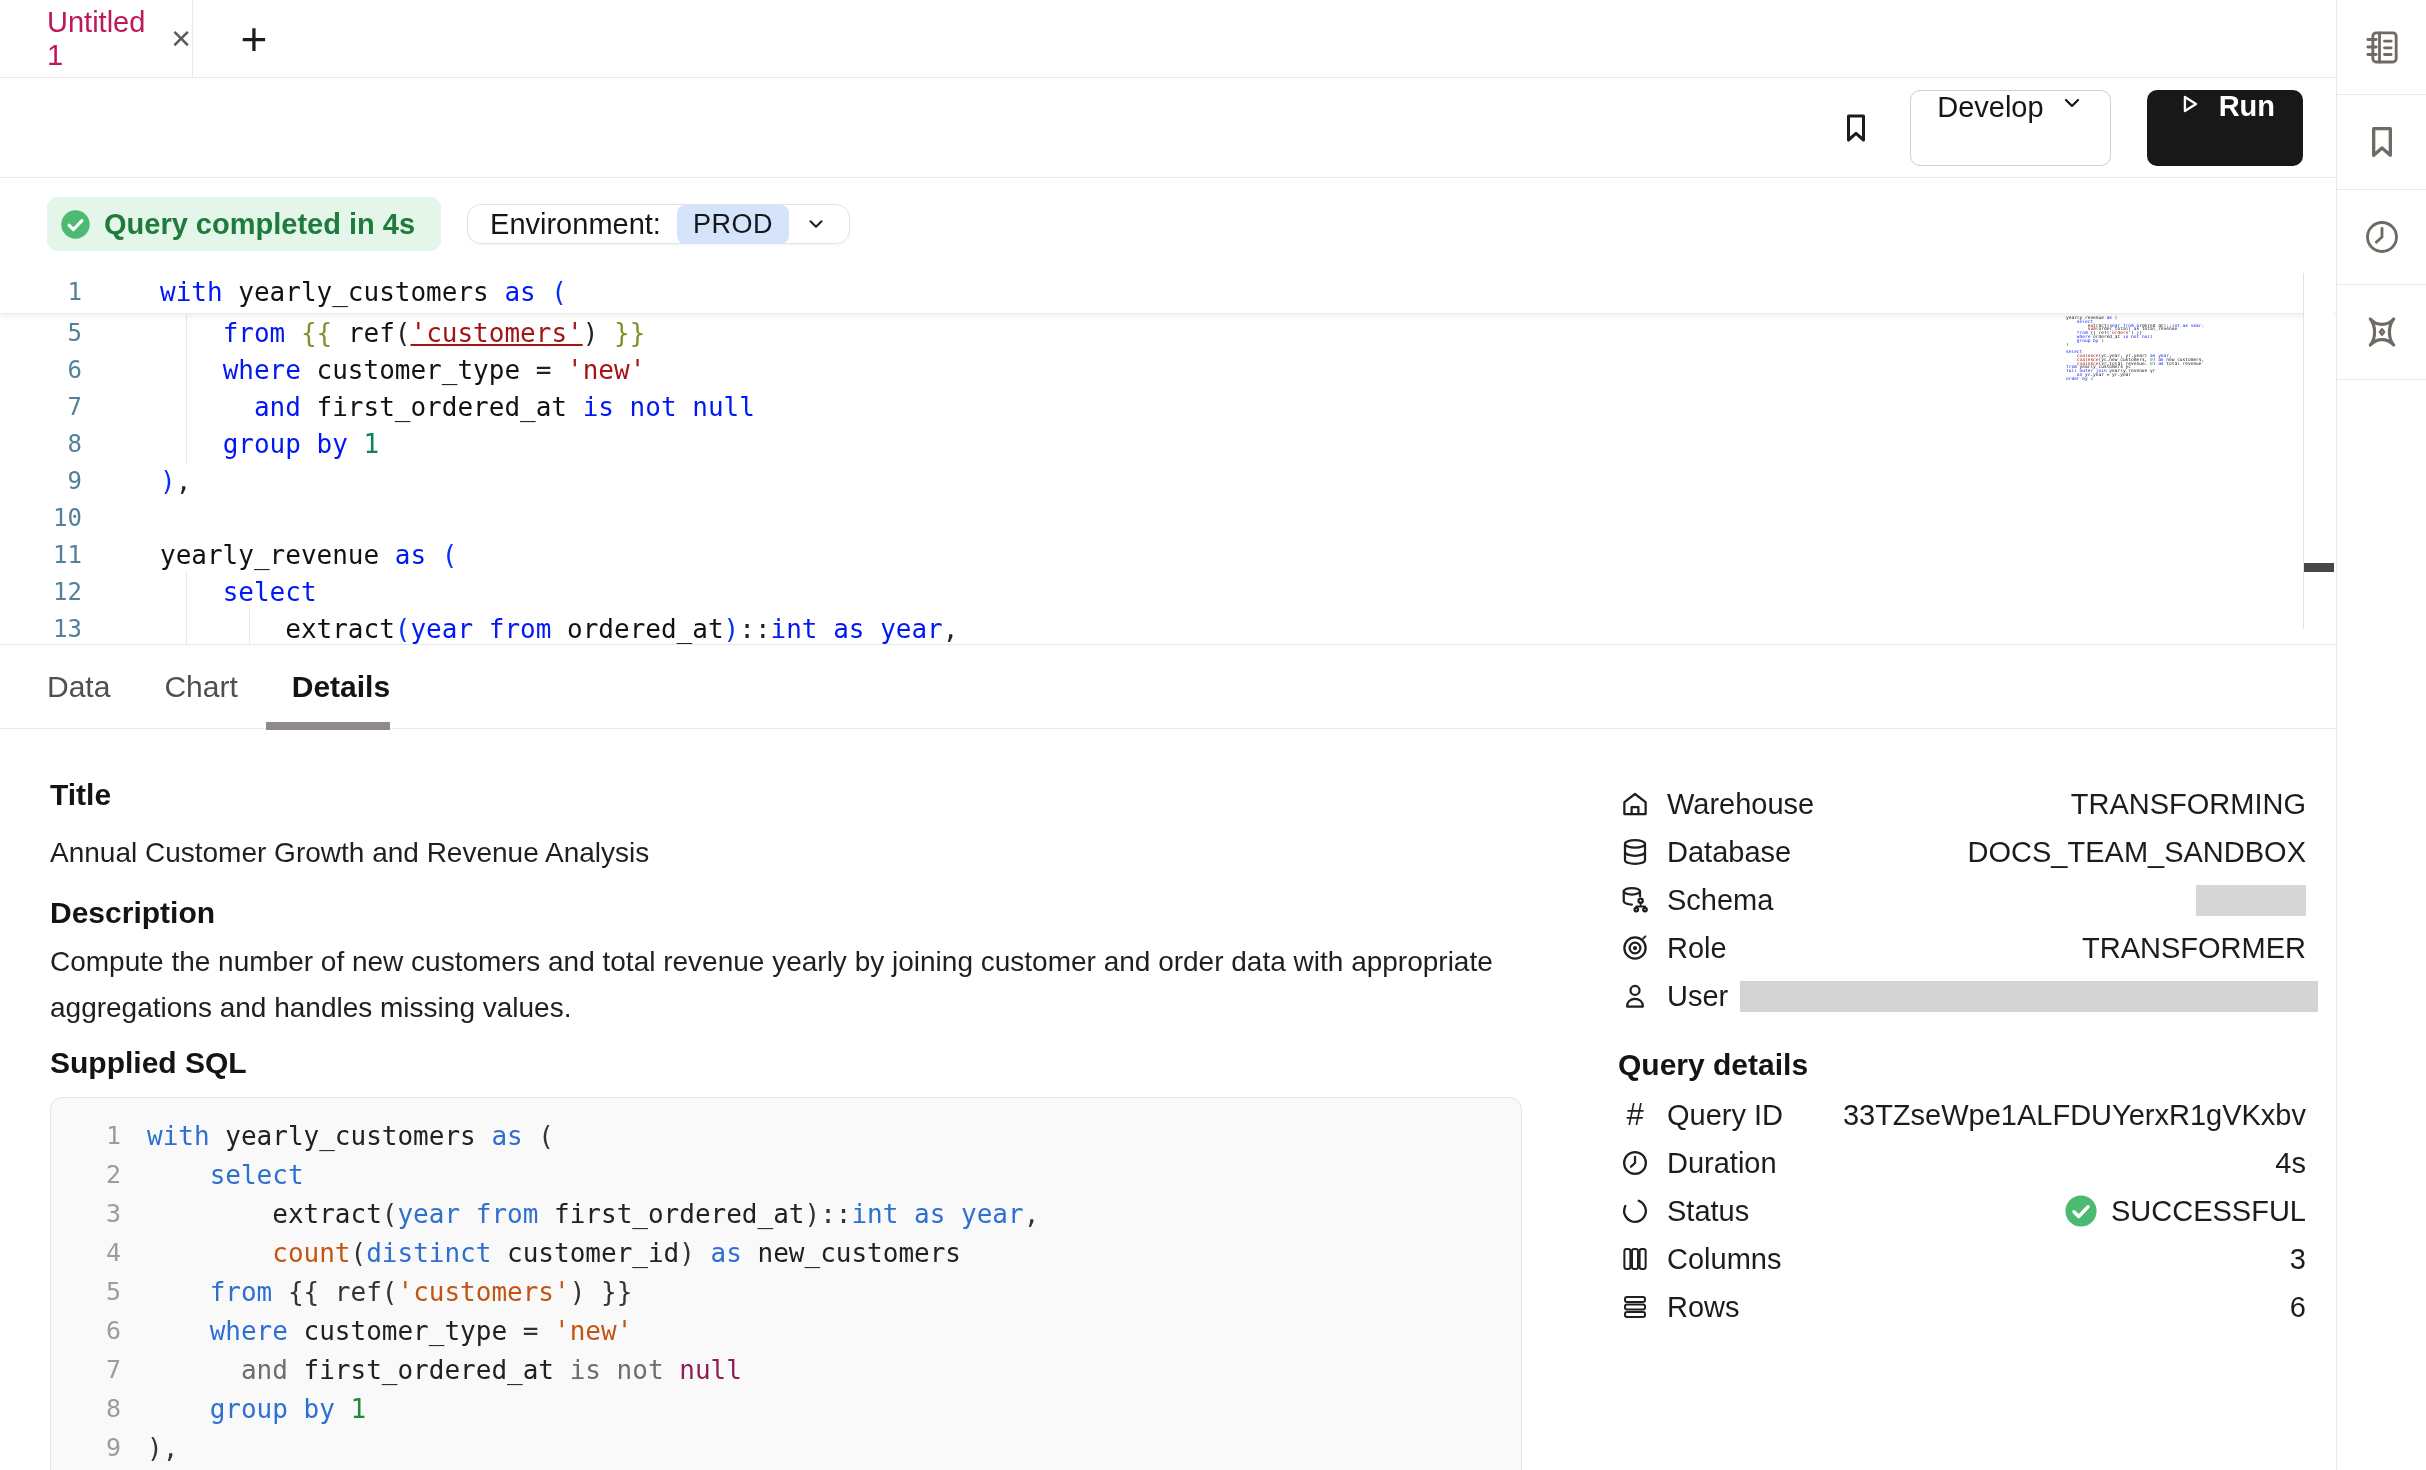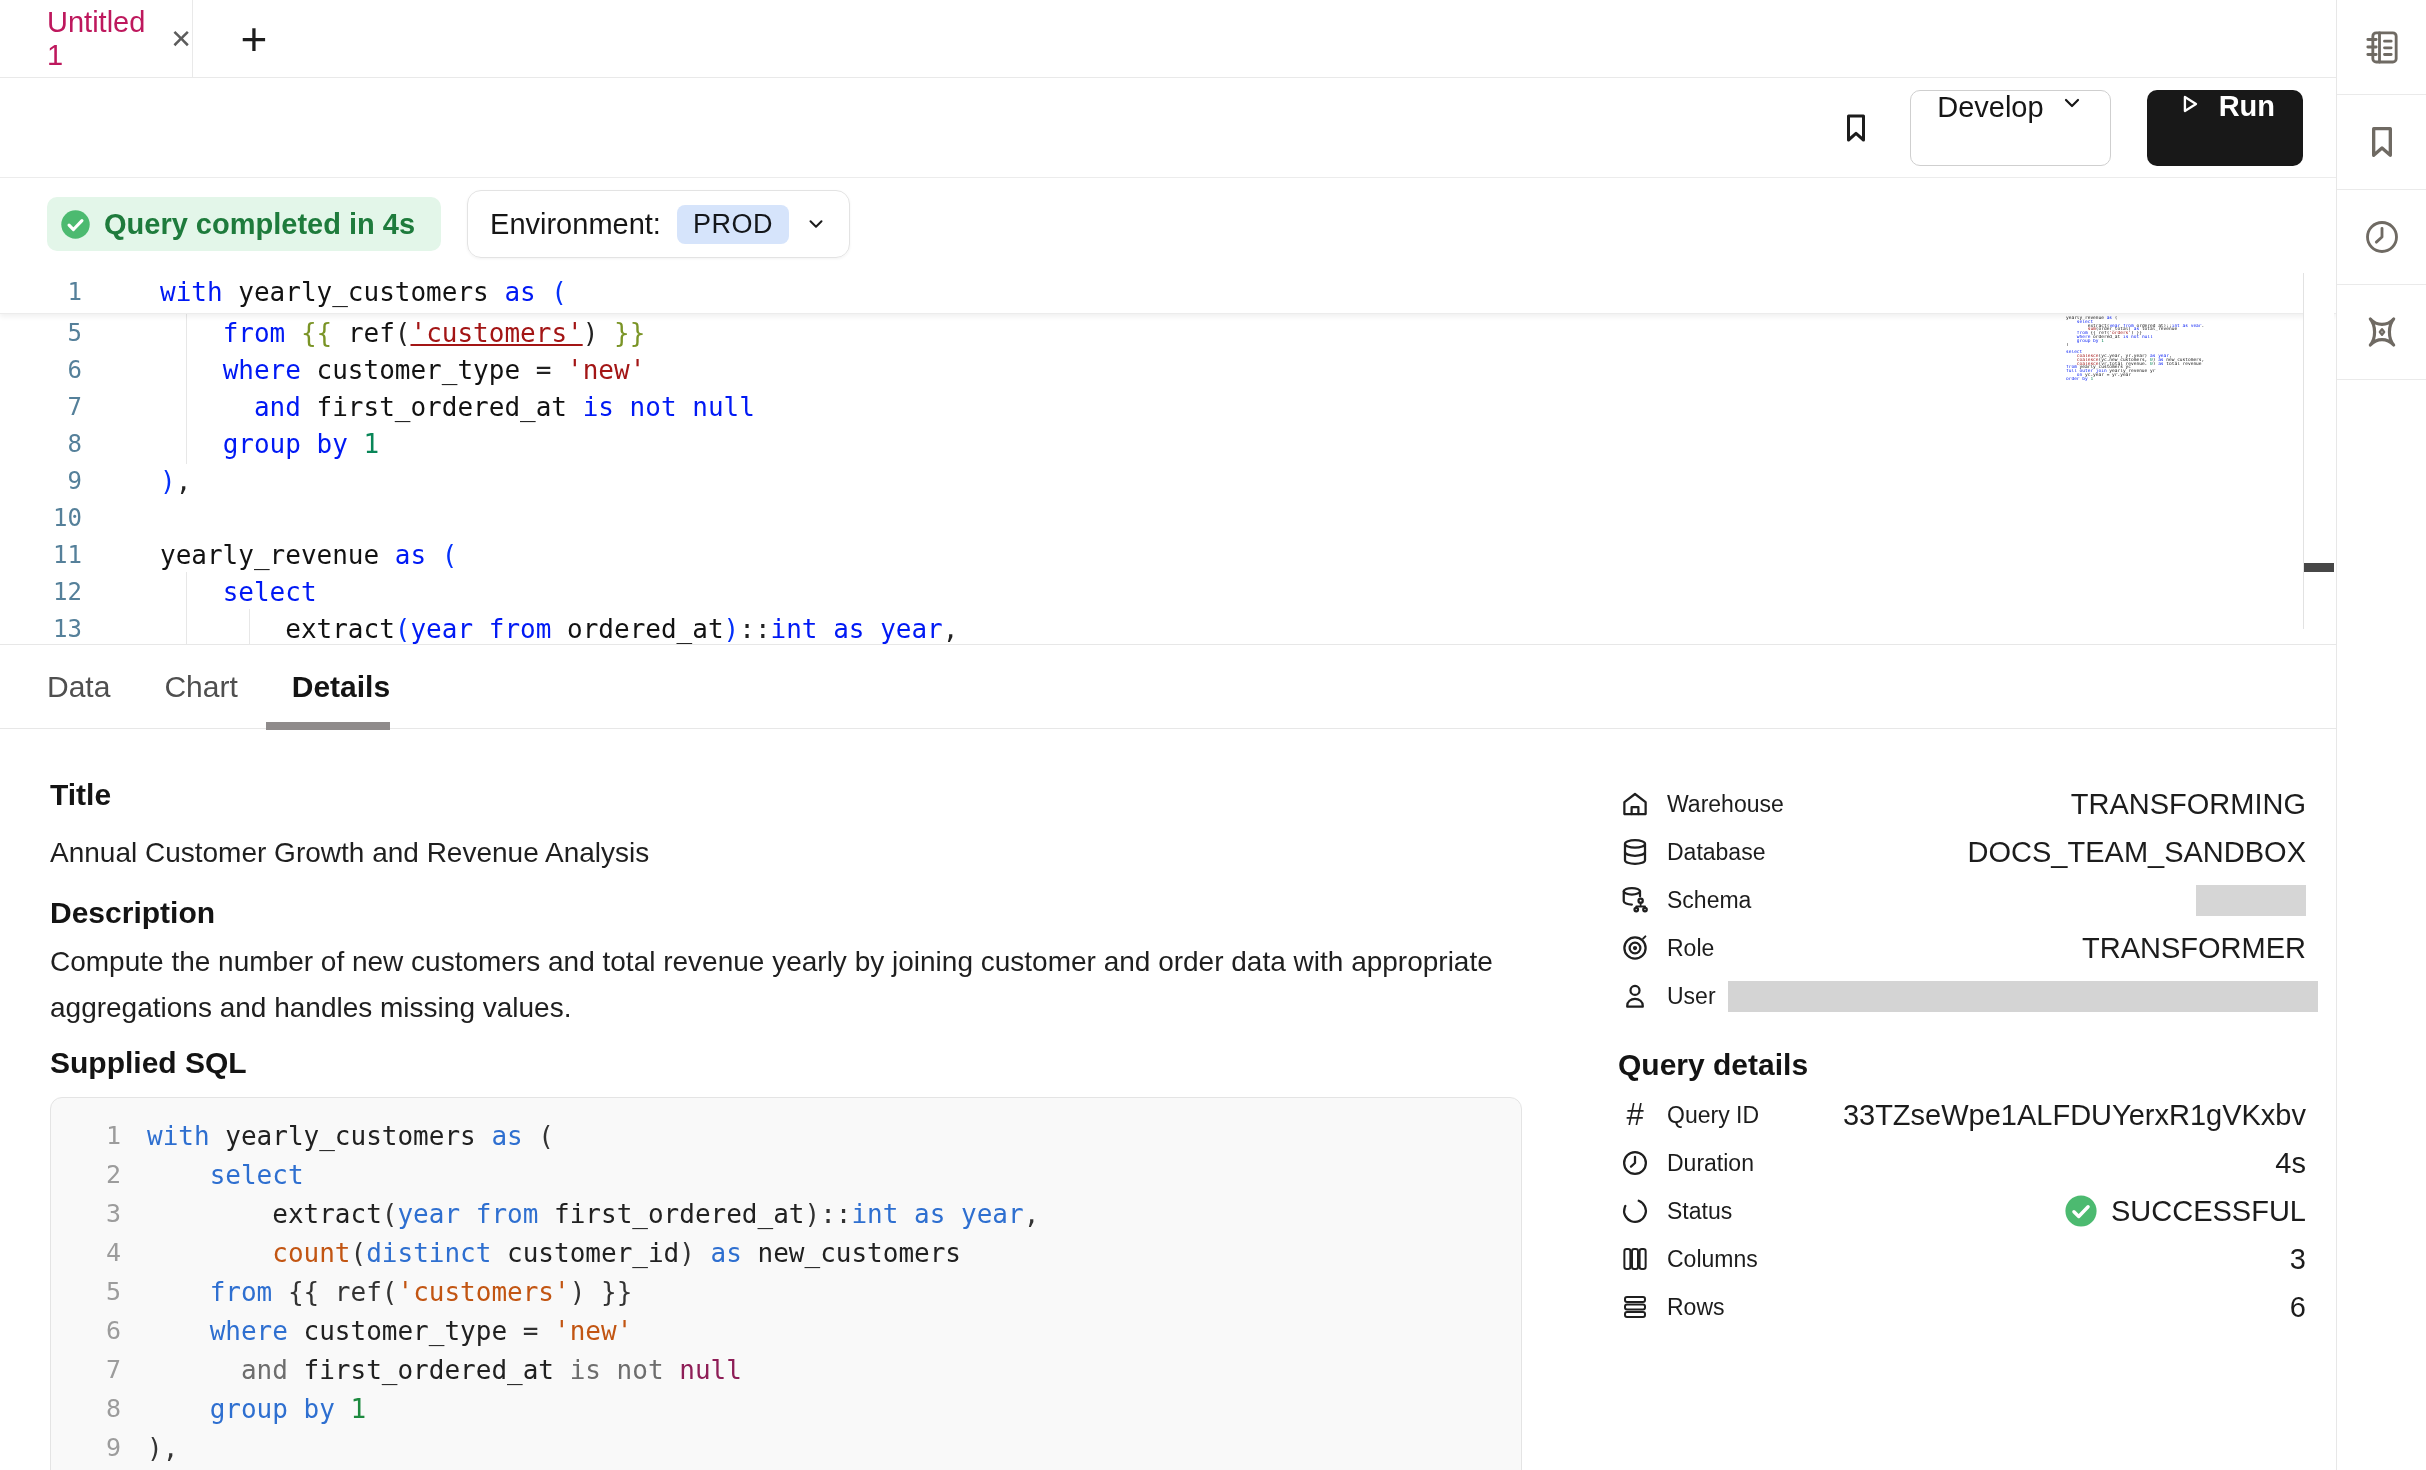--- a/index.html
+++ b/index.html
@@ -24,21 +24,21 @@
   .btn { display:flex; align-items:flex-start; gap:16px; height:76px; border-radius:10px;
          font-size:29px; cursor:pointer; }
   .btn-develop { border:1px solid #cfcfcf; padding:0 26px; color:#161616; background:#fff; }
   .btn-run { background:#181818; color:#fff; padding:0 28px; font-weight:600; }
 
   
   .statusrow { height:92px; display:flex; align-items:center; padding-left:47px; gap:26px; }
   .pill-success { display:flex; align-items:center; gap:13px; height:54px; border-radius:10px;
                   background:#e3f6e9; padding:0 26px 0 13px; }
   .pill-success span { font-size:29px; font-weight:600; color:#1e7b3c; }
-  .env { display:flex; align-items:center; gap:16px; height:68px; border:1px solid #e3e3e3;
+  .env { display:flex; align-items:center; gap:16px; height:40px; border:1px solid #e3e3e3;
          border-radius:14px; padding:16px 22px; box-shadow:0 1px 3px rgba(0,0,0,.05); cursor:pointer; }
   .env-label { font-size:29px; color:#161616; }
   .env-value { height:39px; display:flex; align-items:center; background:#d6e4fb; border-radius:8px;
                padding:0 16px; font-size:27px; font-weight:500; letter-spacing:.5px; color:#14161a; }
 
   
   .editor { position:relative; height:375px; border-bottom:1px solid #e7e7e7; overflow:hidden;
             font-family:"DejaVu Sans Mono", monospace; }
   .code-row { height:37px; display:flex; align-items:center; font-size:26px; white-space:pre; }
   .sticky { height:44px; position:relative; z-index:3; background:#fff;
@@ -82,21 +82,21 @@
   .sqlbox .k{color:#2e6fd0} .sqlbox .i{color:#212121} .sqlbox .f{color:#c25512}
   .sqlbox .s{color:#c25512} .sqlbox .g{color:#6d6d6d} .sqlbox .x{color:#8e1e57}
   .sqlbox .n{color:#1d8a3f} .sqlbox .p{color:#333}
 
   
   .rightcol { position:absolute; left:1618px; top:0; width:688px; }
   .conn-h { margin-top:59px; } .qd-h { margin-top:28px; }
   .inforows { margin-top:2px; } .inforows.q { margin-top:9px; }
   .irow { height:48px; display:flex; align-items:center; }
   .irow .icon { width:34px; color:#1f1f1f; flex:none; }
-  .ilabel { margin-left:15px; font-size:23px; color:#1c1c1c; }
+  .ilabel { margin-left:15px; font-size:29px; color:#1c1c1c; }
   .ivalue { margin-left:auto; font-size:29px; color:#1c1c1c; display:flex; align-items:center; gap:13px; }
   .redact-small { width:110px; height:31px; background:#d6d6d6; }
   .redact-wide { flex:1; height:31px; background:#d4d4d4; margin-left:12px; margin-right:-12px; }
   .hash-glyph { font-size:31px; color:#1f1f1f; }
 
   
   .rightbar { flex:1; background:#fff; }
   .rb-cell { height:95px; border-bottom:1px solid #eaeaea; display:flex; align-items:center;
              justify-content:center; color:#6f6a63; cursor:pointer; }
 </style>

